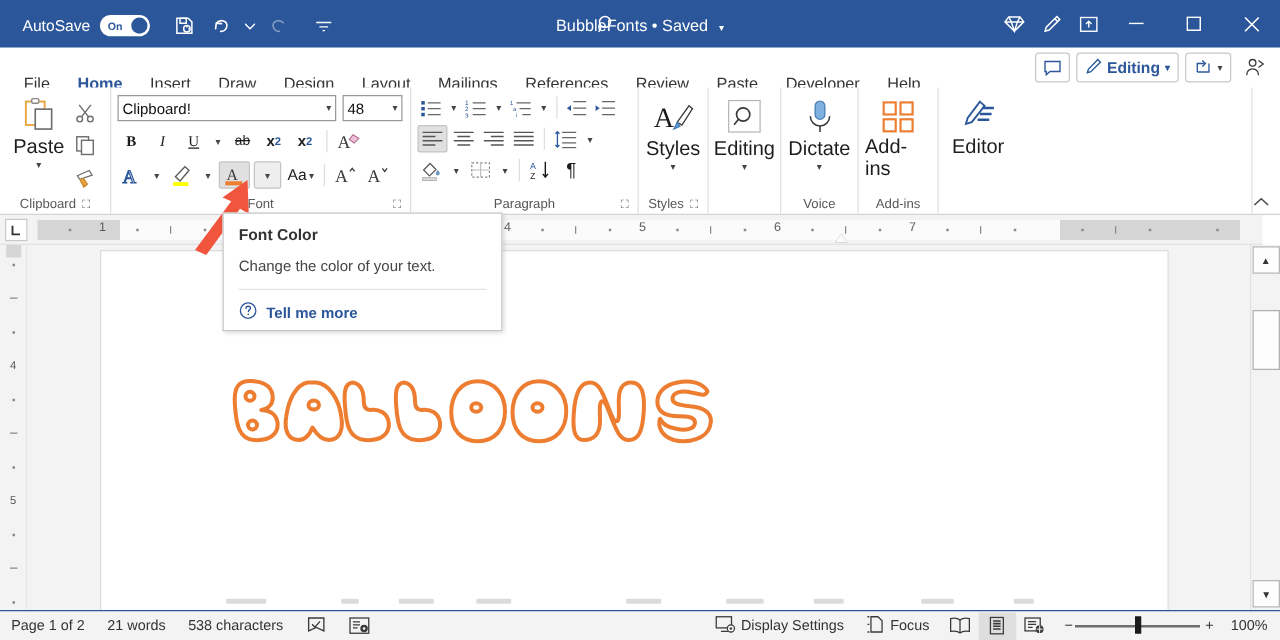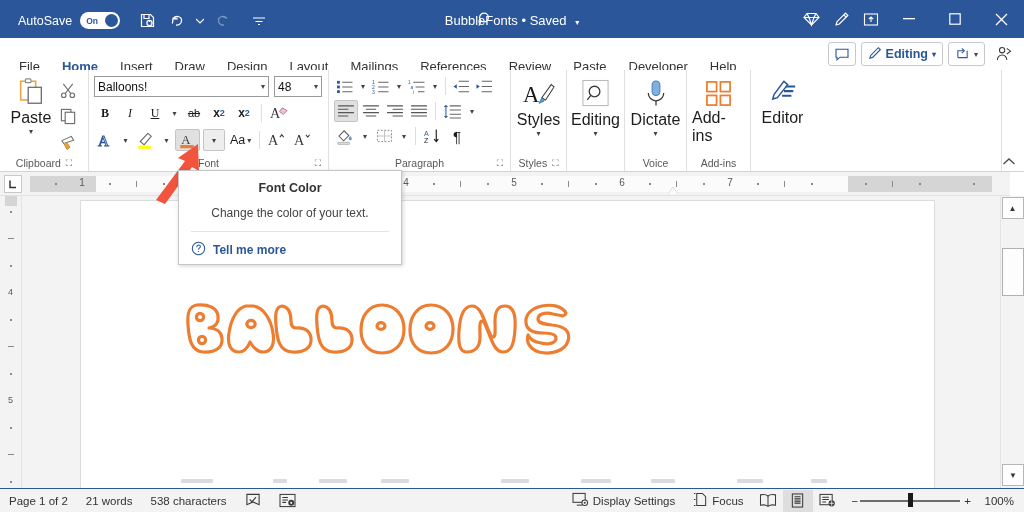--- a/index.html
+++ b/index.html
@@ -110,21 +110,20 @@
     margin-left: 4px;
   }
   .cbchev { margin-left: auto; font-size: 8px; color: #444; }
 
   
   .tooltip {
     position: absolute; left: 178px; top: 170px; width: 224px; height: 95px;
     background: #fff; border: 1px solid #c6c6c6;
     box-shadow: 1px 1px 4px rgba(0,0,0,0.18); z-index: 50;
     padding: 10px 12px 0 12px;
-    text-align: center;
   }
   .tt-title { font-size: 12.5px; font-weight: bold; color: #333; }
   .tt-desc { font-size: 12px; color: #444; margin-top: 11px; }
   .tt-sep { border-top: 1px solid #e2e2e2; margin-top: 11px; }
   .tt-link { display: flex; align-items: center; gap: 7px; margin-top: 9px;
     font-size: 12px; font-weight: bold; color: #2b579a; }
 
   
   .hruler {
     position: absolute; top: 172px; left: 0; width: 1010px; height: 24px;
@@ -379,21 +378,21 @@
       <div class="rgroup-label">
         <span>Clipboard</span>
         <span class="dlg-launcher">⛶</span>
       </div>
     </div>
 
     <div class="rgroup" style="width:240px">
       <div class="rgroup-body" style="flex-direction:column;gap:5px;padding-top:3px">
         <div class="row">
           <div class="fontname">
-            <span>Balloons!</span>
+            <span>Clipboard!</span>
             <span class="cbchev">▾</span>
           </div>
           <div class="fontsize">
             <span>48</span>
             <span class="cbchev">▾</span>
           </div>
         </div>
         <div class="row" style="gap:3px">
           <div class="ctrl ctrl-btn" style="font-weight:bold;font-family:'Liberation Serif',serif">B</div>
           <div class="ctrl ctrl-btn" style="font-style:italic;font-family:'Liberation Serif',serif">I</div>

